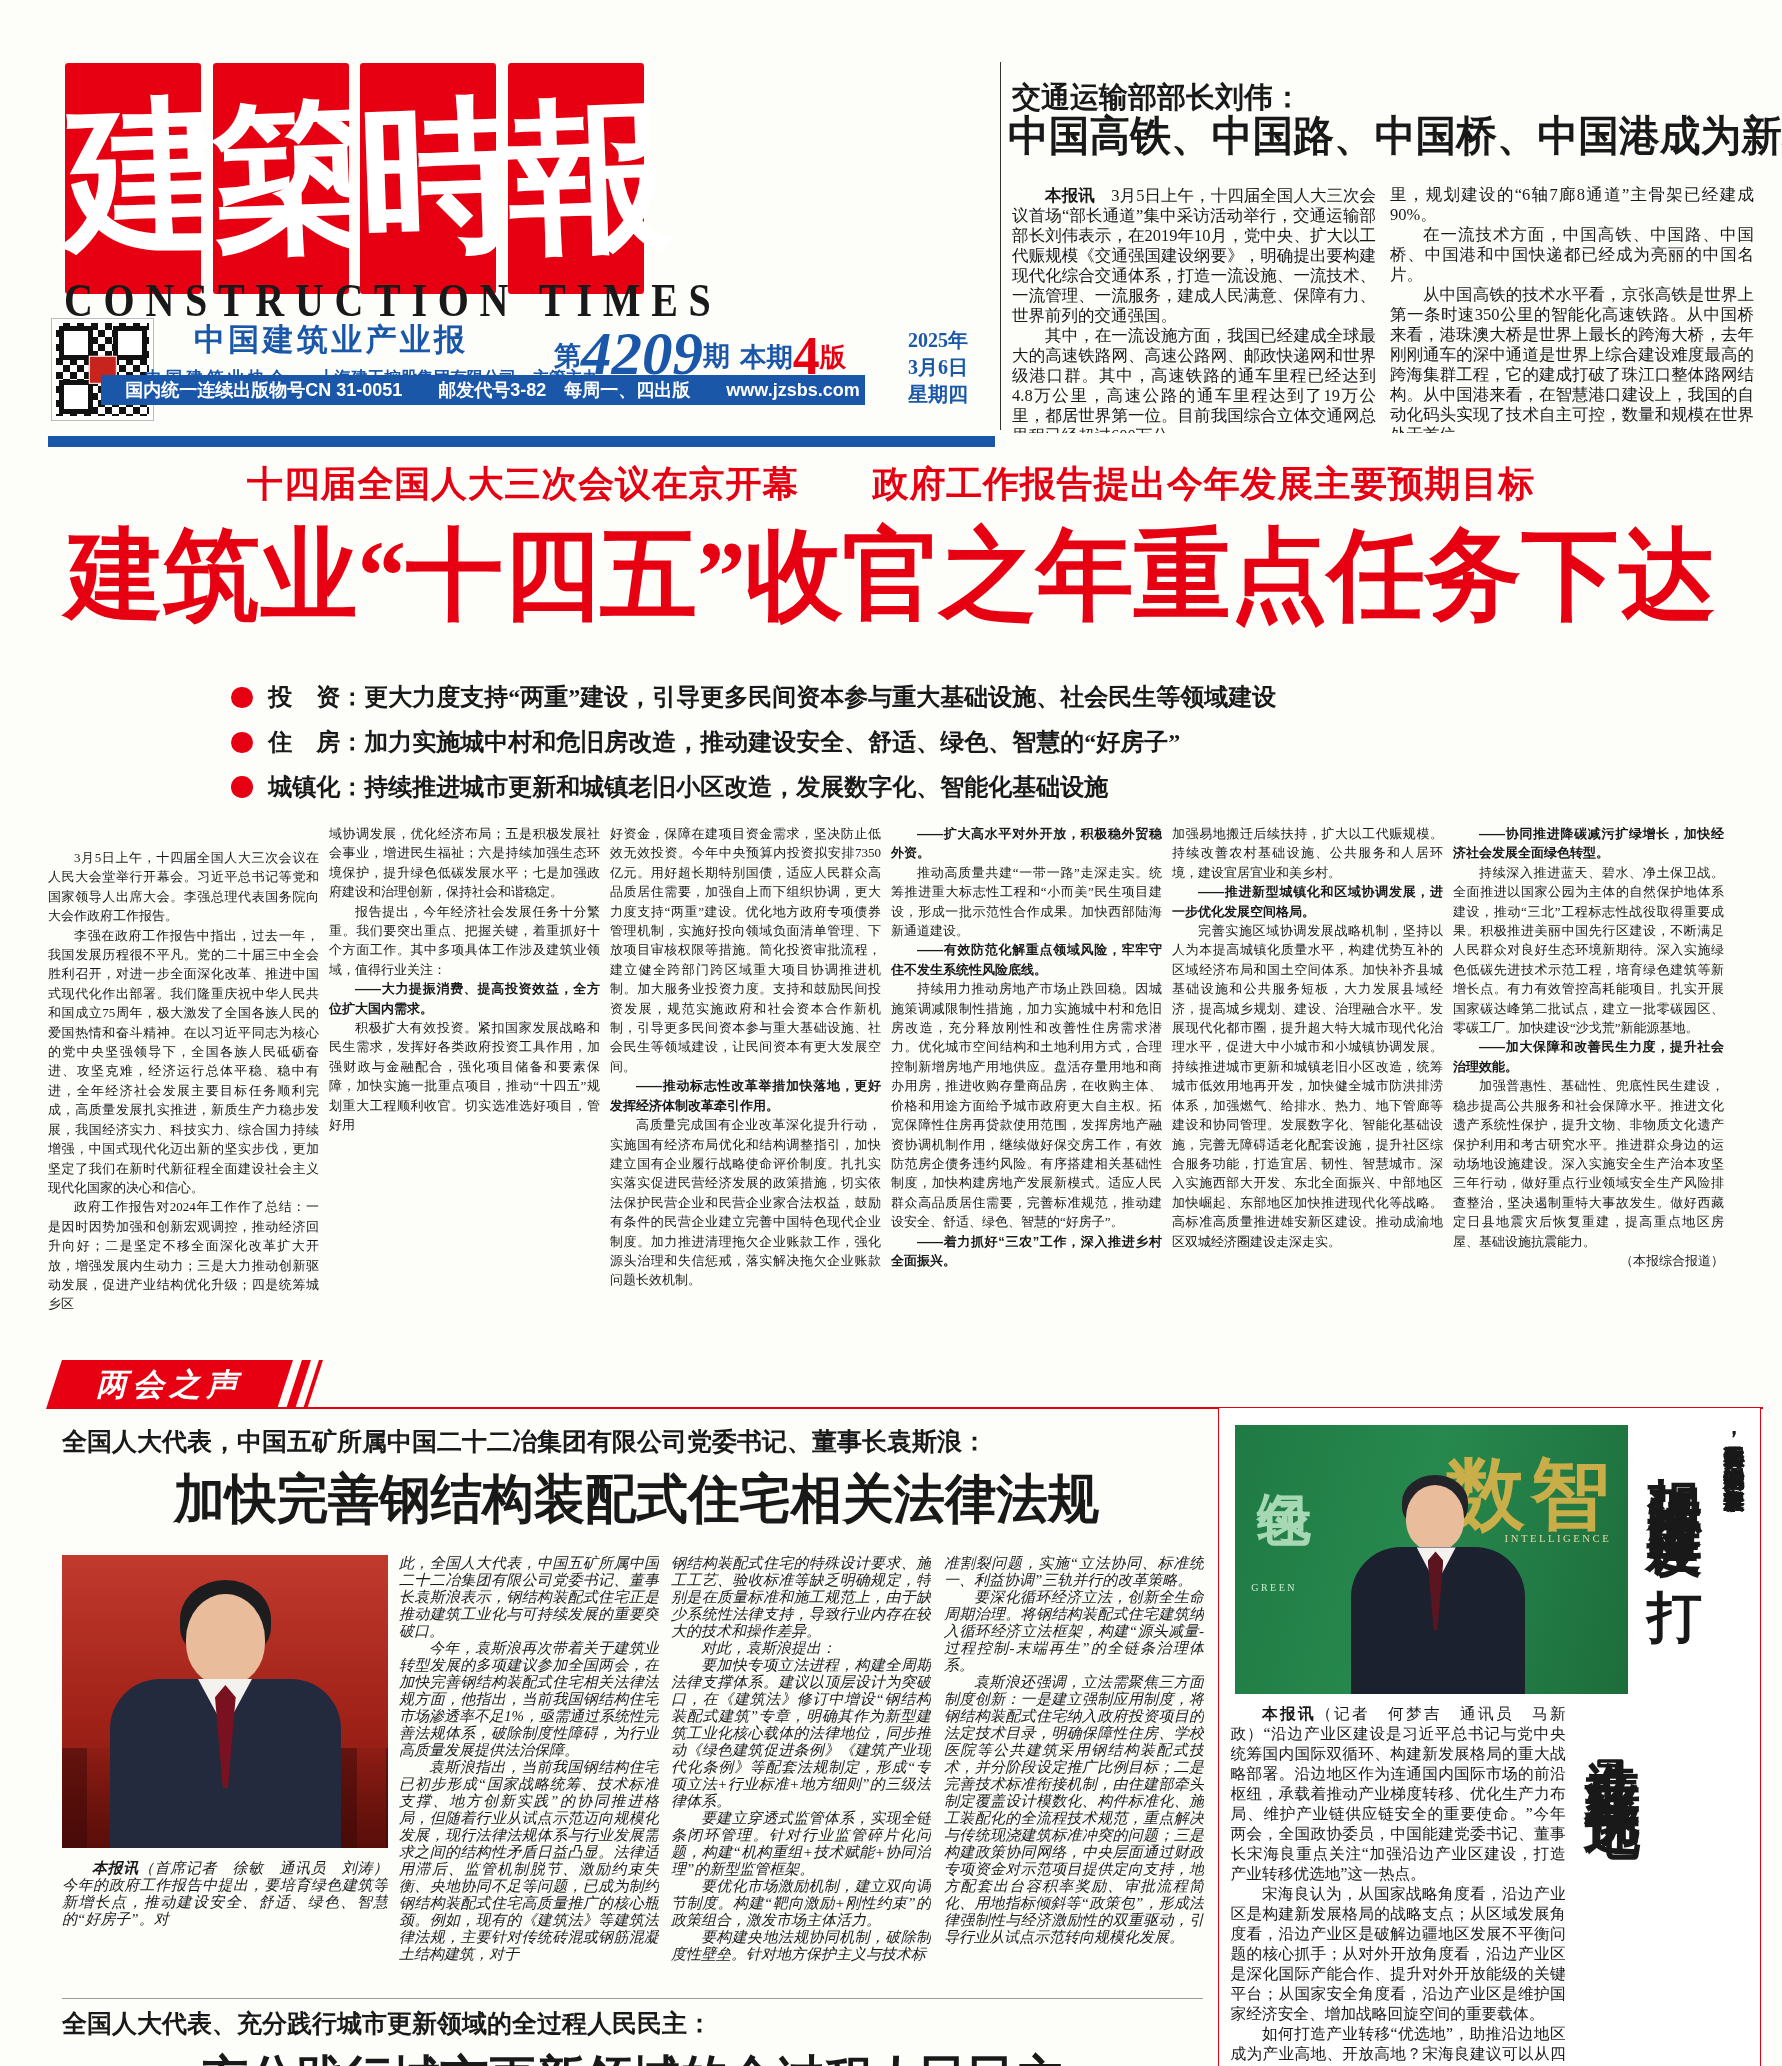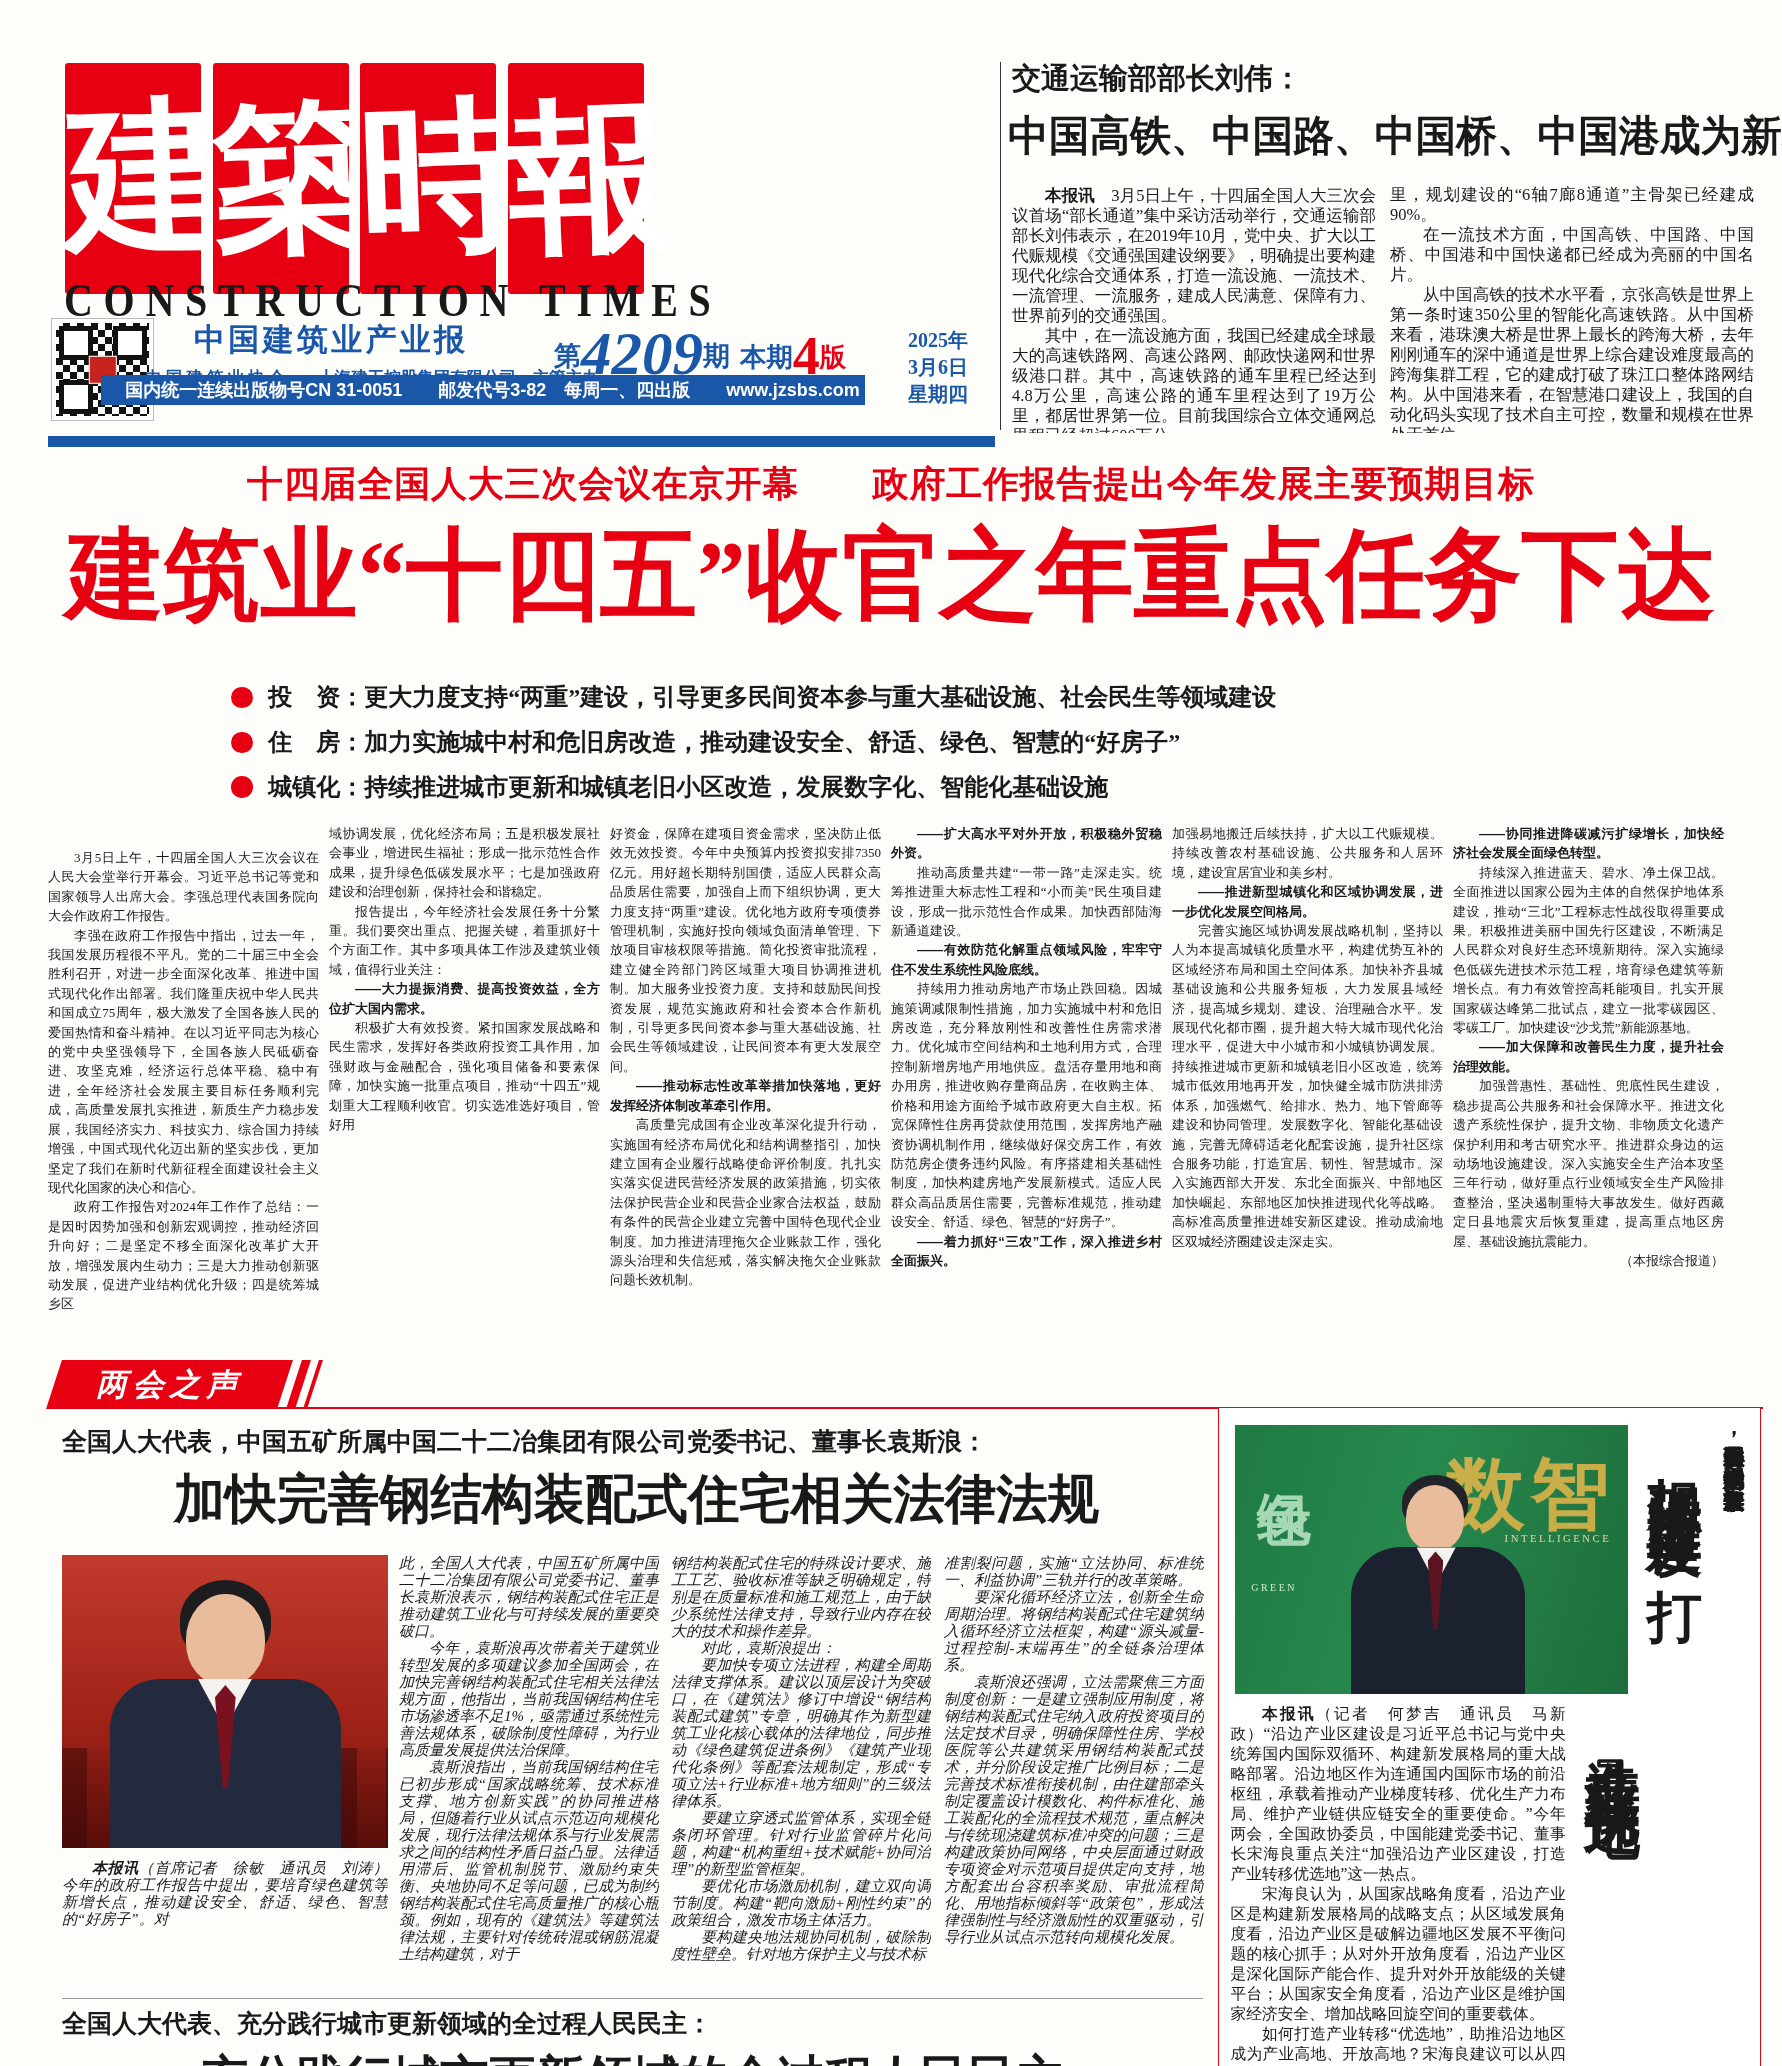--- a/index.html
+++ b/index.html
@@ -112,21 +112,21 @@
       <div>2025年</div>
       <div>3月6日</div>
       <div>星期四</div>
     </div>
 
     <div class="abs" style="left:1000px;top:62px;width:1.2px;height:368px;background:#333;"></div>
     <div class="abs" style="left:48px;top:436px;width:947px;height:10.7px;background:#1a57a8;"></div>
   </div>
 
   <div class="abs" style="left:1008px;top:58px;width:752px;height:380px;">
-    <div class="abs nowrap" style="left:4.1px;top:1px;font-size:29px;font-weight:700;text-align:right;">交通运输部部长刘伟：</div>
+    <div class="abs nowrap" style="left:4.1px;top:20px;font-size:29px;font-weight:700;text-align:right;">交通运输部部长刘伟：</div>
     <div class="abs nowrap" style="left:0;top:50px;font-size:42px;font-weight:700;transform:scaleX(0.97);transform-origin:left;">中国高铁、中国路、中国桥、中国港成为新名片</div>
     <div class="abs coltext" style="left:4.1px;top:127px;width:364px;height:248px;font-size:16.5px;line-height:20px;">
         <p><span class="b">本报讯　</span><span>3月5日上午，十四届全国人大三次会议首场“部长通道”集中采访活动举行，交通运输部部长刘伟表示，在2019年10月，党中央、扩大以工代赈规模《交通强国建设纲要》，明确提出要构建现代化综合交通体系，打造一流设施、一流技术、一流管理、一流服务，建成人民满意、保障有力、世界前列的交通强国。</span></p>
         <p><span>其中，在一流设施方面，我国已经建成全球最大的高速铁路网、高速公路网、邮政快递网和世界级港口群。其中，高速铁路的通车里程已经达到4.8万公里，高速公路的通车里程达到了19万公里，都居世界第一位。目前我国综合立体交通网总里程已经超过600万公</span></p>
       </div>
     <div class="abs coltext" style="left:382px;top:127px;width:364px;height:248px;font-size:16.5px;line-height:20px;">
         <p class="ni"><span>里，规划建设的“6轴7廊8通道”主骨架已经建成90%。</span></p>
         <p><span>在一流技术方面，中国高铁、中国路、中国桥、中国港和中国快递都已经成为亮丽的中国名片。</span></p>
         <p><span>从中国高铁的技术水平看，京张高铁是世界上第一条时速350公里的智能化高速铁路。从中国桥来看，港珠澳大桥是世界上最长的跨海大桥，去年刚刚通车的深中通道是世界上综合建设难度最高的跨海集群工程，它的建成打破了珠江口整体路网结构。从中国港来看，在智慧港口建设上，我国的自动化码头实现了技术自主可控，数量和规模在世界处于首位。</span></p>
       </div>
@@ -149,21 +149,21 @@
       <span class="bullet-txt"><span>城镇化：</span><span>持续推进城市更新和城镇老旧小区改造，发展数字化、智能化基础设施</span></span>
     </div>
   </div>
 
   <div class="abs coltext lead-col" style="left:48px;top:836px;margin-top:12px;">
       <p><span>3月5日上午，十四届全国人大三次会议在人民大会堂举行开幕会。习近平总书记等党和国家领导人出席大会。李强总理代表国务院向大会作政府工作报告。</span></p>
       <p><span>李强在政府工作报告中指出，过去一年，我国发展历程很不平凡。党的二十届三中全会胜利召开，对进一步全面深化改革、推进中国式现代化作出部署。我们隆重庆祝中华人民共和国成立75周年，极大激发了全国各族人民的爱国热情和奋斗精神。在以习近平同志为核心的党中央坚强领导下，全国各族人民砥砺奋进、攻坚克难，经济运行总体平稳、稳中有进，全年经济社会发展主要目标任务顺利完成，高质量发展扎实推进，新质生产力稳步发展，我国经济实力、科技实力、综合国力持续增强，中国式现代化迈出新的坚实步伐，更加坚定了我们在新时代新征程全面建设社会主义现代化国家的决心和信心。</span></p>
       <p><span>政府工作报告对2024年工作作了总结：一是因时因势加强和创新宏观调控，推动经济回升向好；二是坚定不移全面深化改革扩大开放，增强发展内生动力；三是大力推动创新驱动发展，促进产业结构优化升级；四是统筹城乡区</span></p>
     </div>
   <div class="abs coltext lead-col" style="left:329px;top:824px;">
-      <p class="ni"><span>域协调发展，优化经济布局；五是积极发展社会事业，增进民生福祉；形成一批示范性合作成果，提升绿色低碳发展水平；七是加强政府建设和治理创新，保持社会和谐稳定。</span></p>
+      <p class="ni"><span>域协调发展，优化经济布局；五是积极发展社会事业，增进民生福祉；六是持续加强生态环境保护，提升绿色低碳发展水平；七是加强政府建设和治理创新，保持社会和谐稳定。</span></p>
       <p><span>报告提出，今年经济社会发展任务十分繁重。我们要突出重点、把握关键，着重抓好十个方面工作。其中多项具体工作涉及建筑业领域，值得行业关注：</span></p>
       <p><span class="b">——大力提振消费、提高投资效益，全方位扩大国内需求。</span></p>
       <p><span>积极扩大有效投资。紧扣国家发展战略和民生需求，发挥好各类政府投资工具作用，加强财政与金融配合，强化项目储备和要素保障，加快实施一批重点项目，推动“十四五”规划重大工程顺利收官。切实选准选好项目，管好用</span></p>
     </div>
   <div class="abs coltext lead-col" style="left:610px;top:824px;">
       <p class="ni"><span>好资金，保障在建项目资金需求，坚决防止低效无效投资。今年中央预算内投资拟安排7350亿元。用好超长期特别国债，适应人民群众高品质居住需要，加强自上而下组织协调，更大力度支持“两重”建设。优化地方政府专项债券管理机制，实施好投向领域负面清单管理、下放项目审核权限等措施。简化投资审批流程，建立健全跨部门跨区域重大项目协调推进机制。加大服务业投资力度。支持和鼓励民间投资发展，规范实施政府和社会资本合作新机制，引导更多民间资本参与重大基础设施、社会民生等领域建设，让民间资本有更大发展空间。</span></p>
       <p><span class="b">——推动标志性改革举措加快落地，更好发挥经济体制改革牵引作用。</span></p>
       <p><span>高质量完成国有企业改革深化提升行动，实施国有经济布局优化和结构调整指引，加快建立国有企业履行战略使命评价制度。扎扎实实落实促进民营经济发展的政策措施，切实依法保护民营企业和民营企业家合法权益，鼓励有条件的民营企业建立完善中国特色现代企业制度。加力推进清理拖欠企业账款工作，强化源头治理和失信惩戒，落实解决拖欠企业账款问题长效机制。</span></p>
     </div>
   <div class="abs coltext lead-col" style="left:891px;top:824px;">

